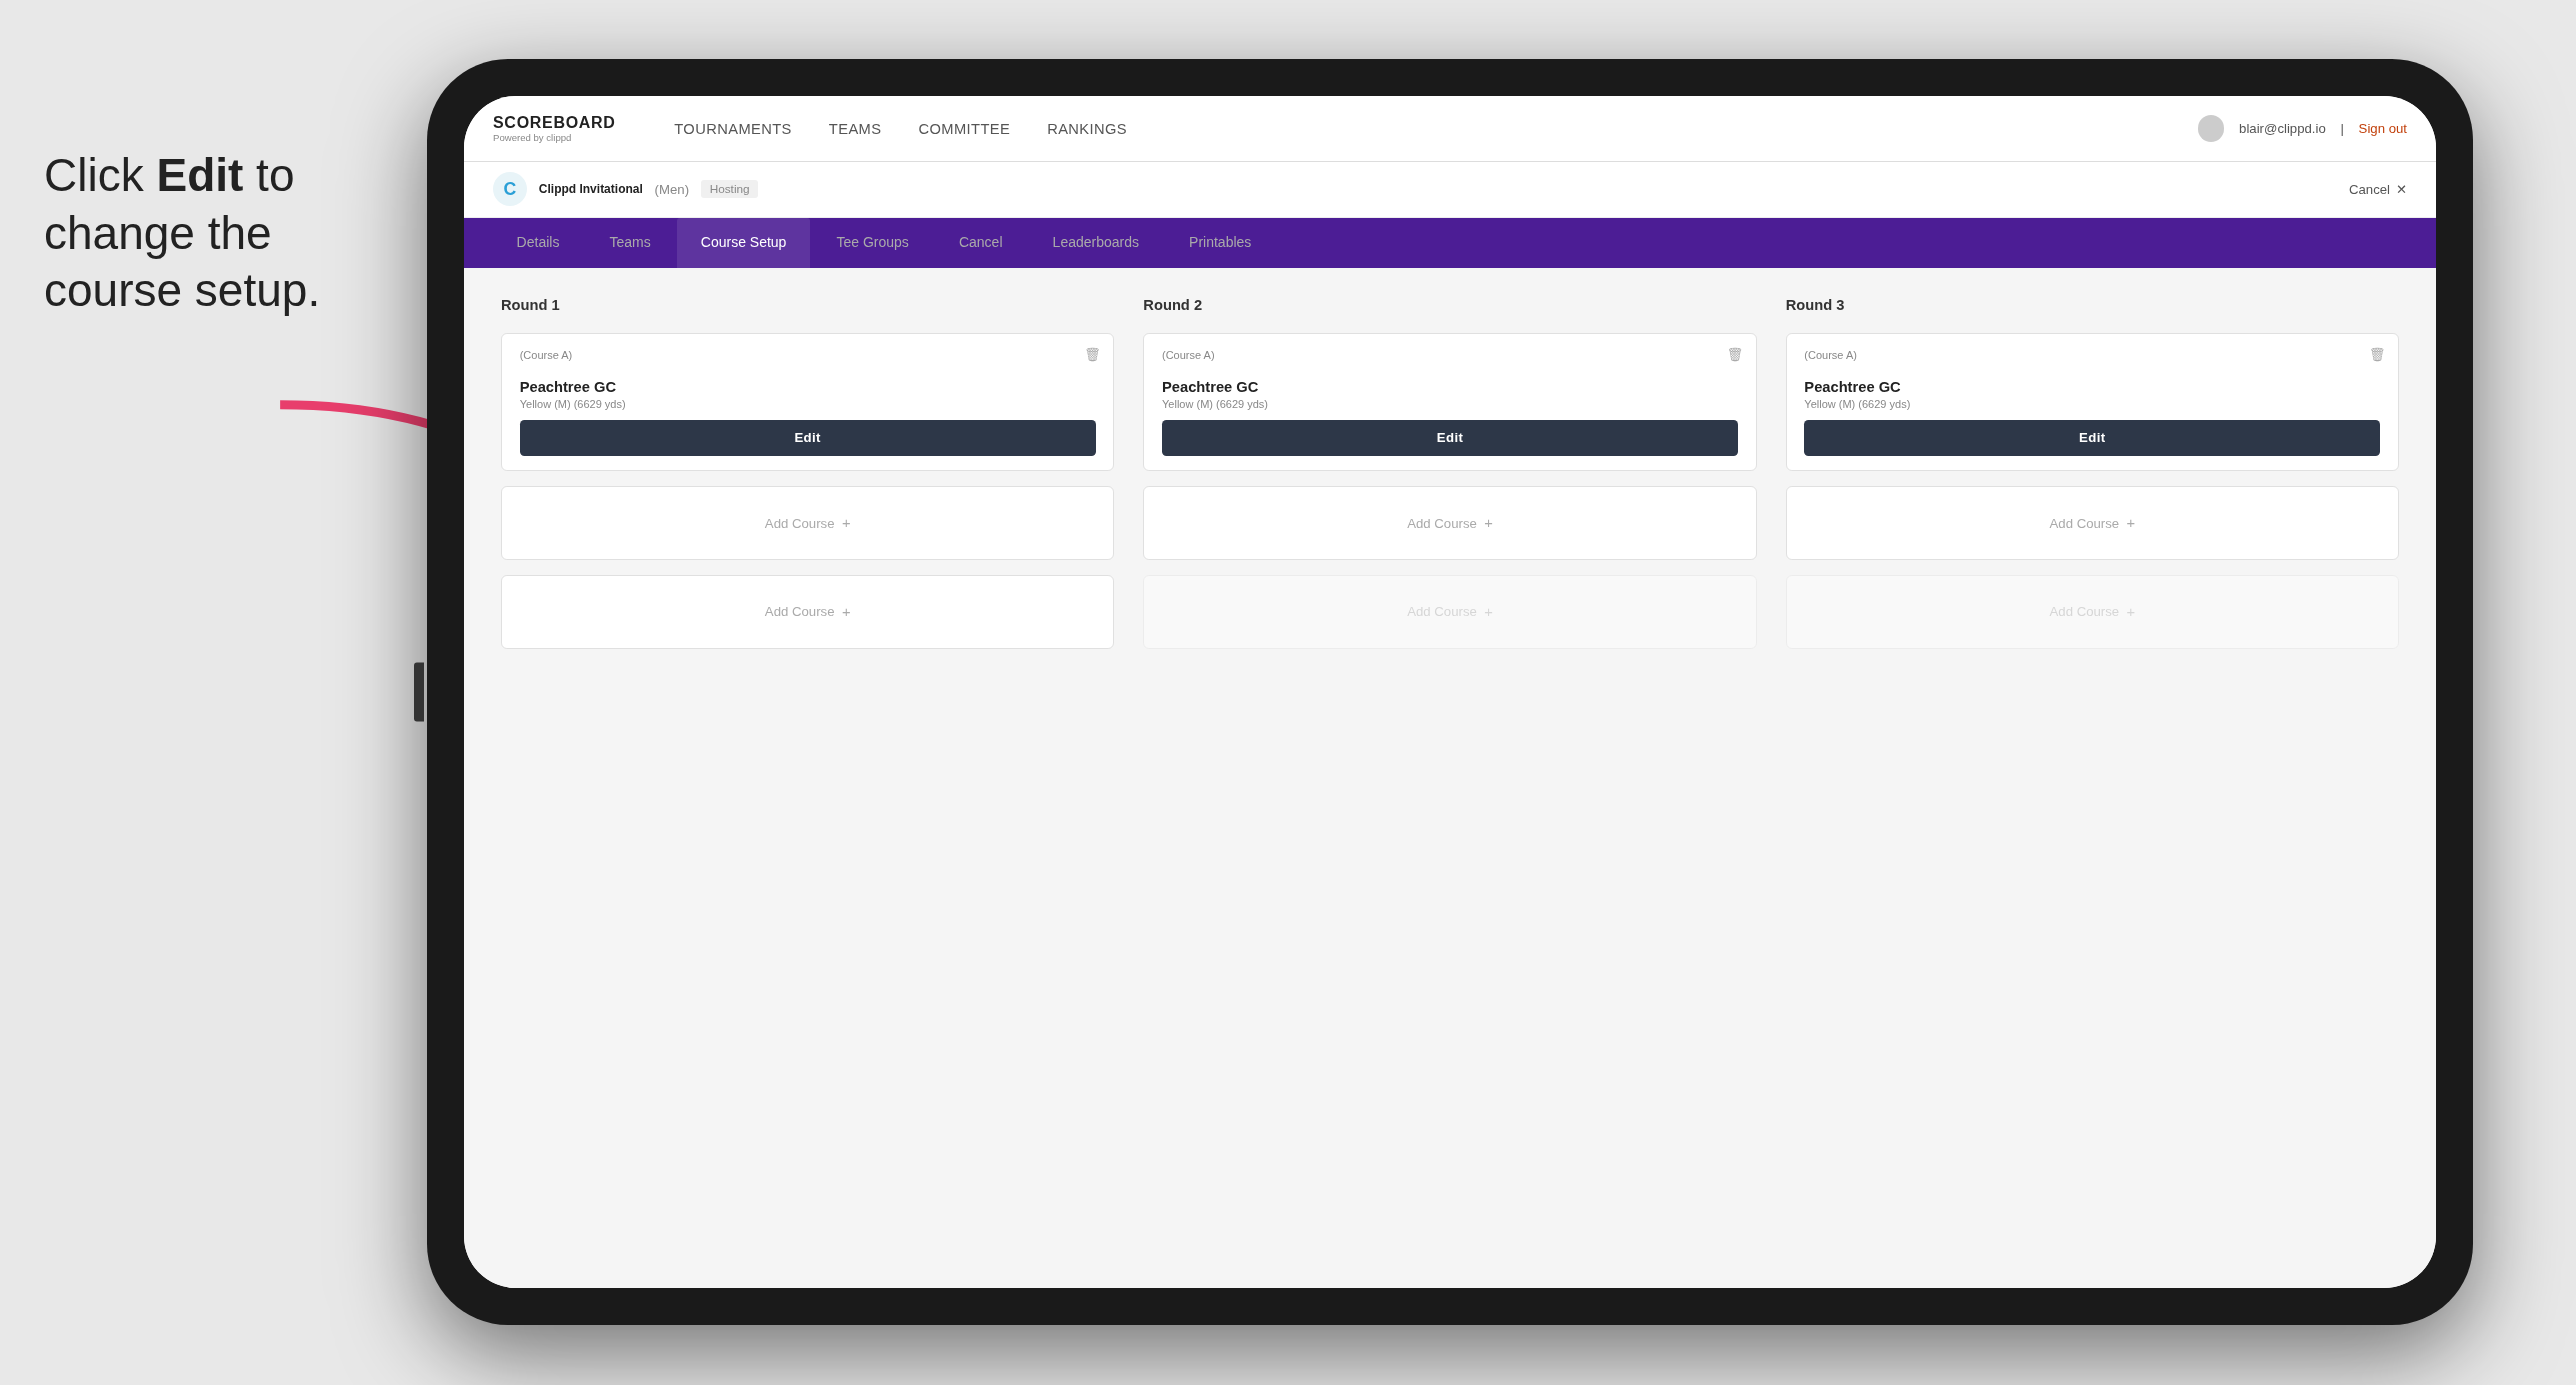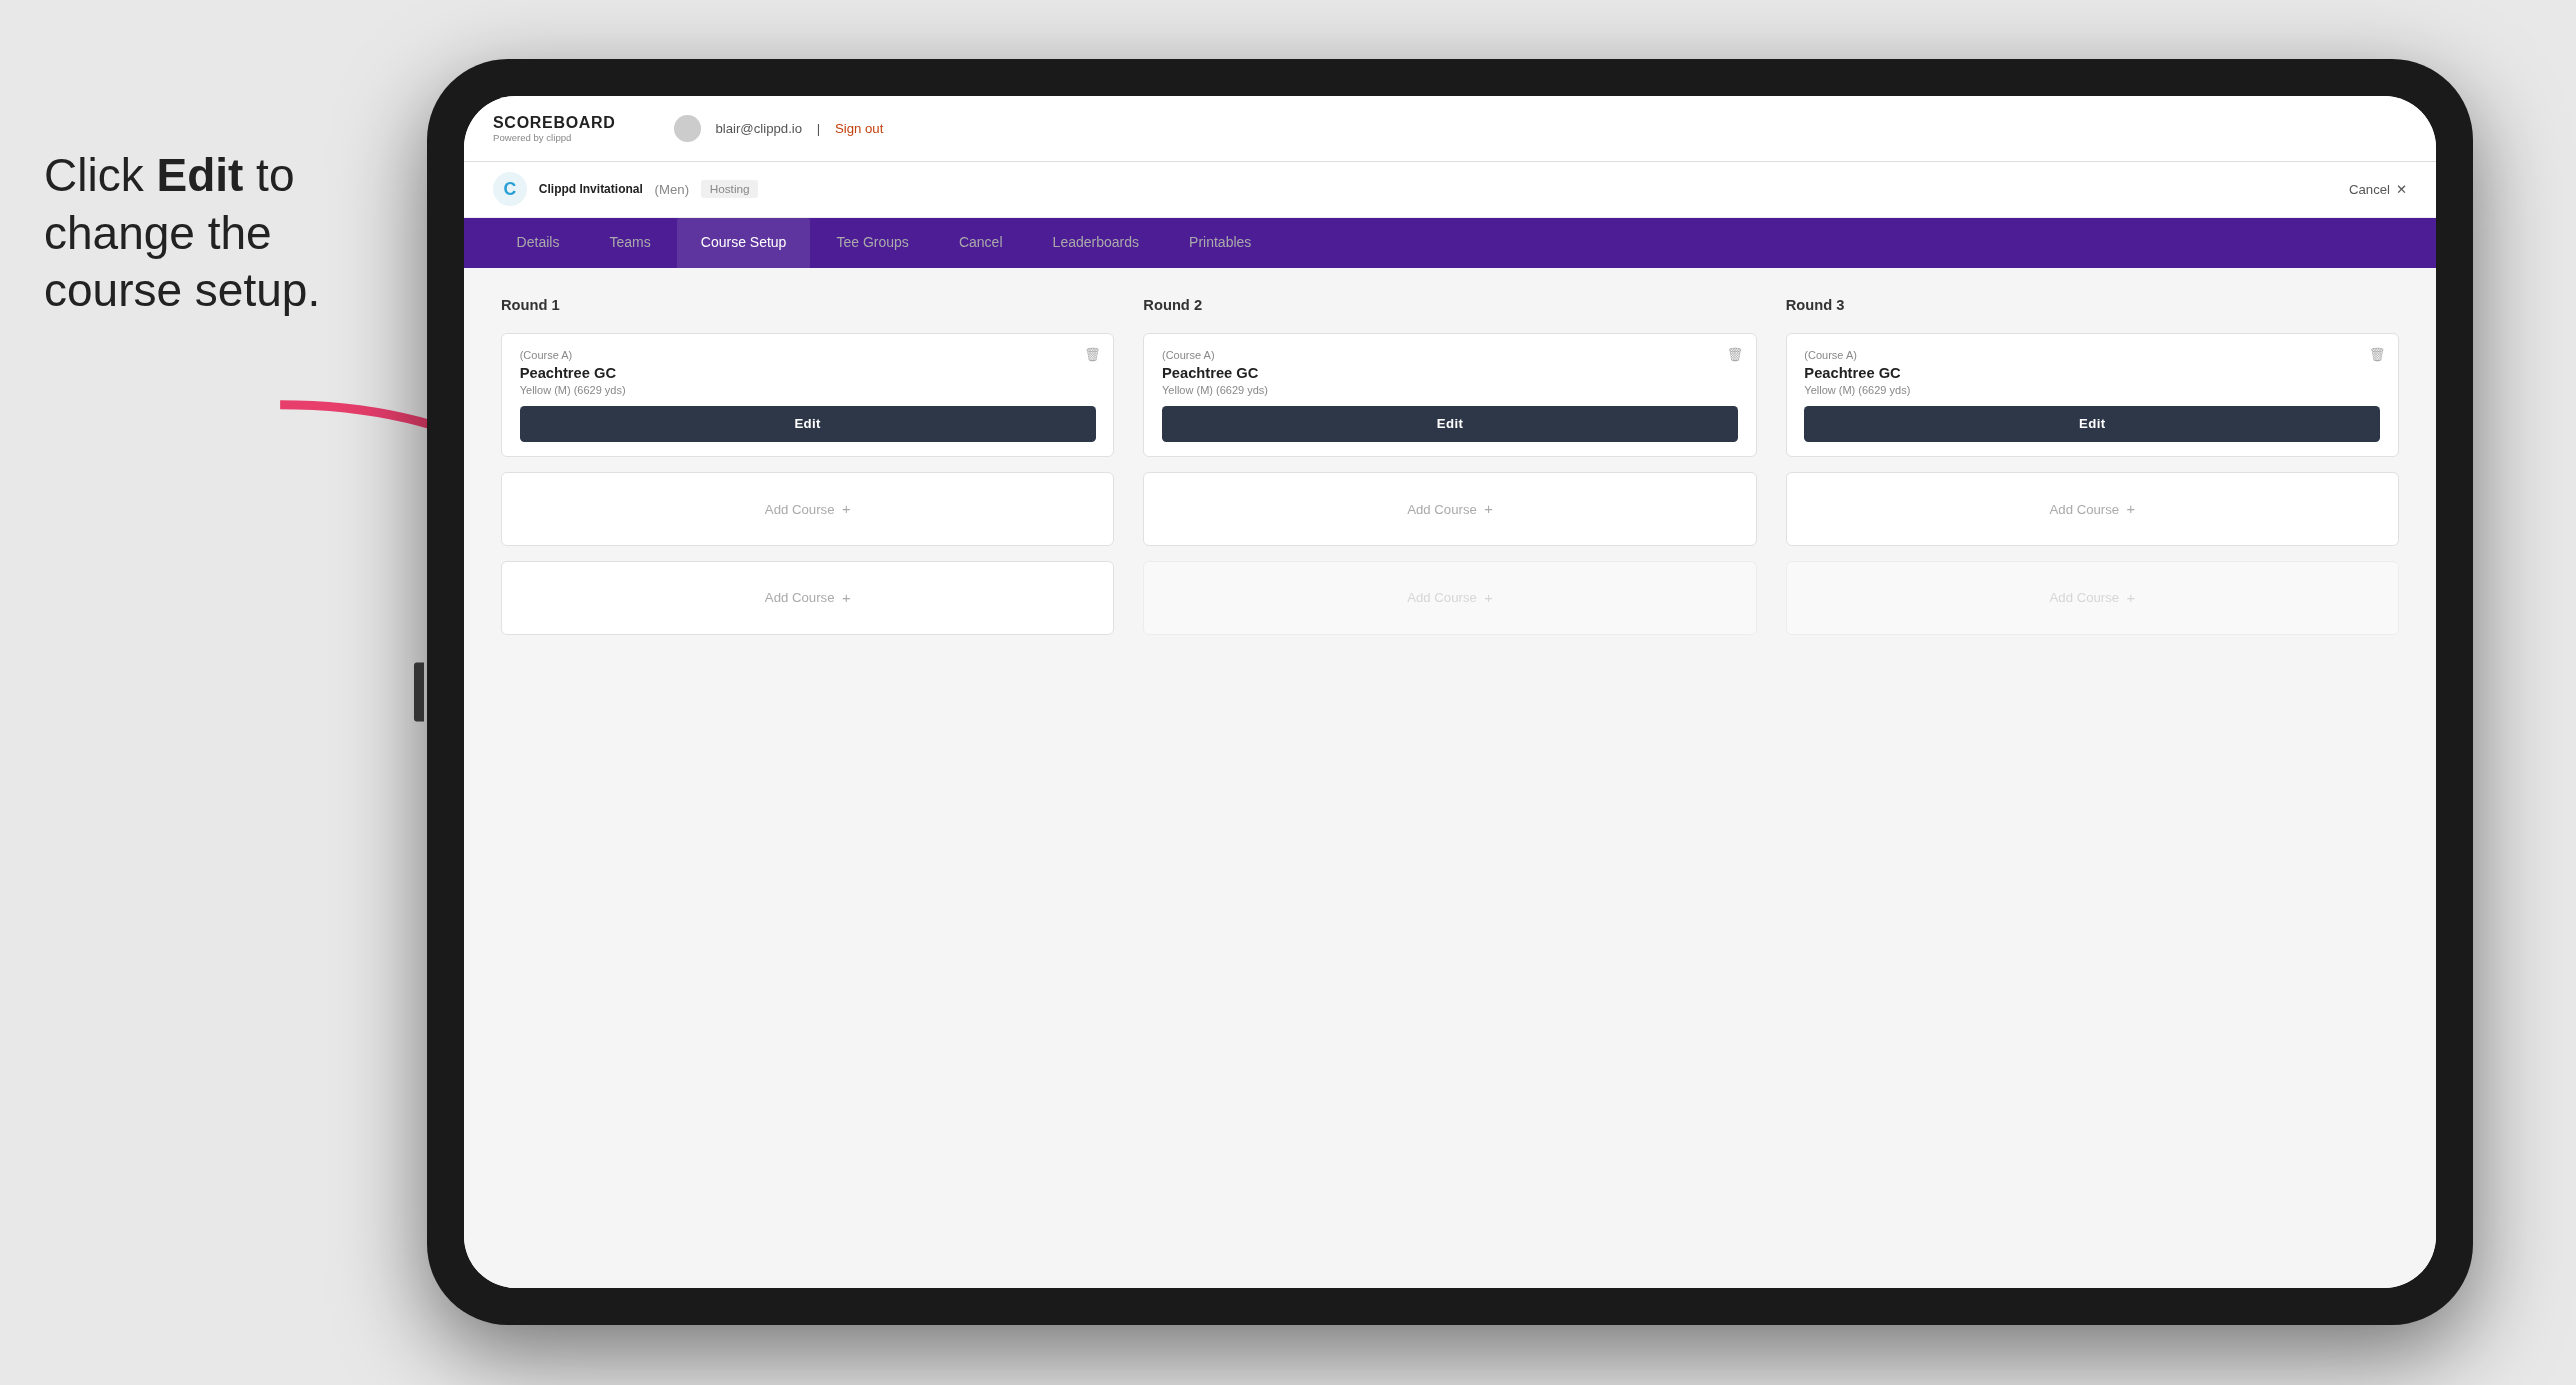--- a/index.html
+++ b/index.html
@@ -222,21 +222,21 @@
       background: #fff;
       border: 0.7px solid #e0e0e0;
       border-radius: 5.9px;
       padding: 14.7px 17.7px;
       position: relative;
     }
 
     .course-label {
       font-size: 11px;
       color: #888;
-      margin-bottom: 4px;
+      margin-bottom: 18px;
     }
 
     .course-name {
       font-size: 14.7px;
       font-weight: 700;
       color: #222;
       margin-bottom: 2.9px;
     }
 
     .course-details {
@@ -341,20 +341,26 @@
 
 <div class="tablet">
   <div class="tablet-side-btn"></div>
   <div class="tablet-screen">
 
     <div class="top-nav">
       <div class="logo-area">
         <span class="logo-text">SCOREBOARD</span>
         <span class="logo-sub">Powered by clippd</span>
       </div>
+      <nav class="nav-links">
+        <a class="nav-link">TOURNAMENTS</a>
+        <a class="nav-link">TEAMS</a>
+        <a class="nav-link">COMMITTEE</a>
+        <a class="nav-link">RANKINGS</a>
+      </nav>
       <div class="nav-right">
         <span class="user-icon"></span>
         <span>blair@clippd.io</span>
         <span>|</span>
         <a style="color:#c2410c;font-size:13.2px;cursor:pointer;">Sign out</a>
       </div>
     </div>
 
     <div class="sub-header">
       <div class="tournament-info">

